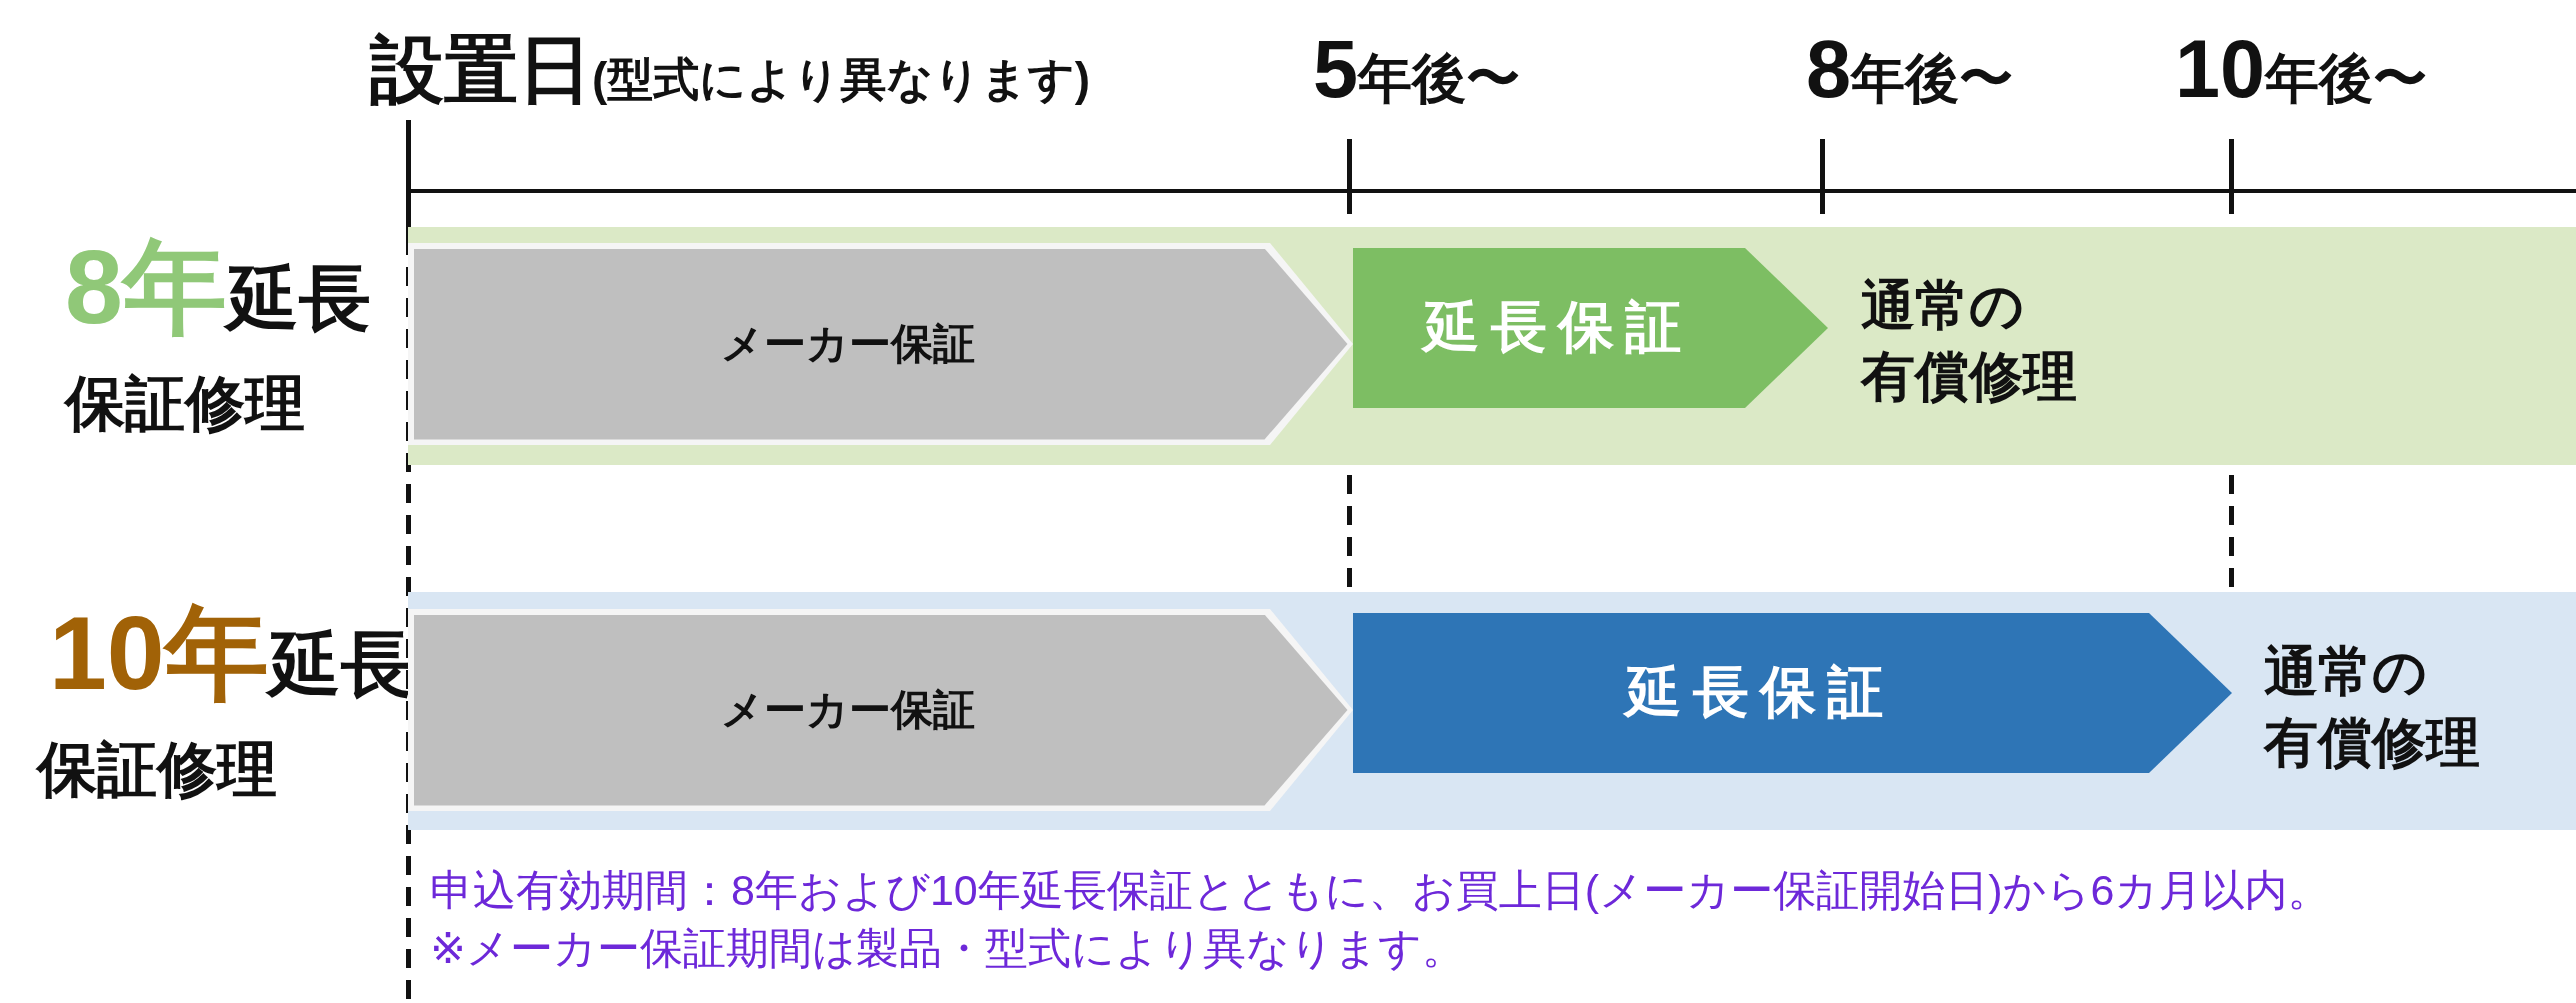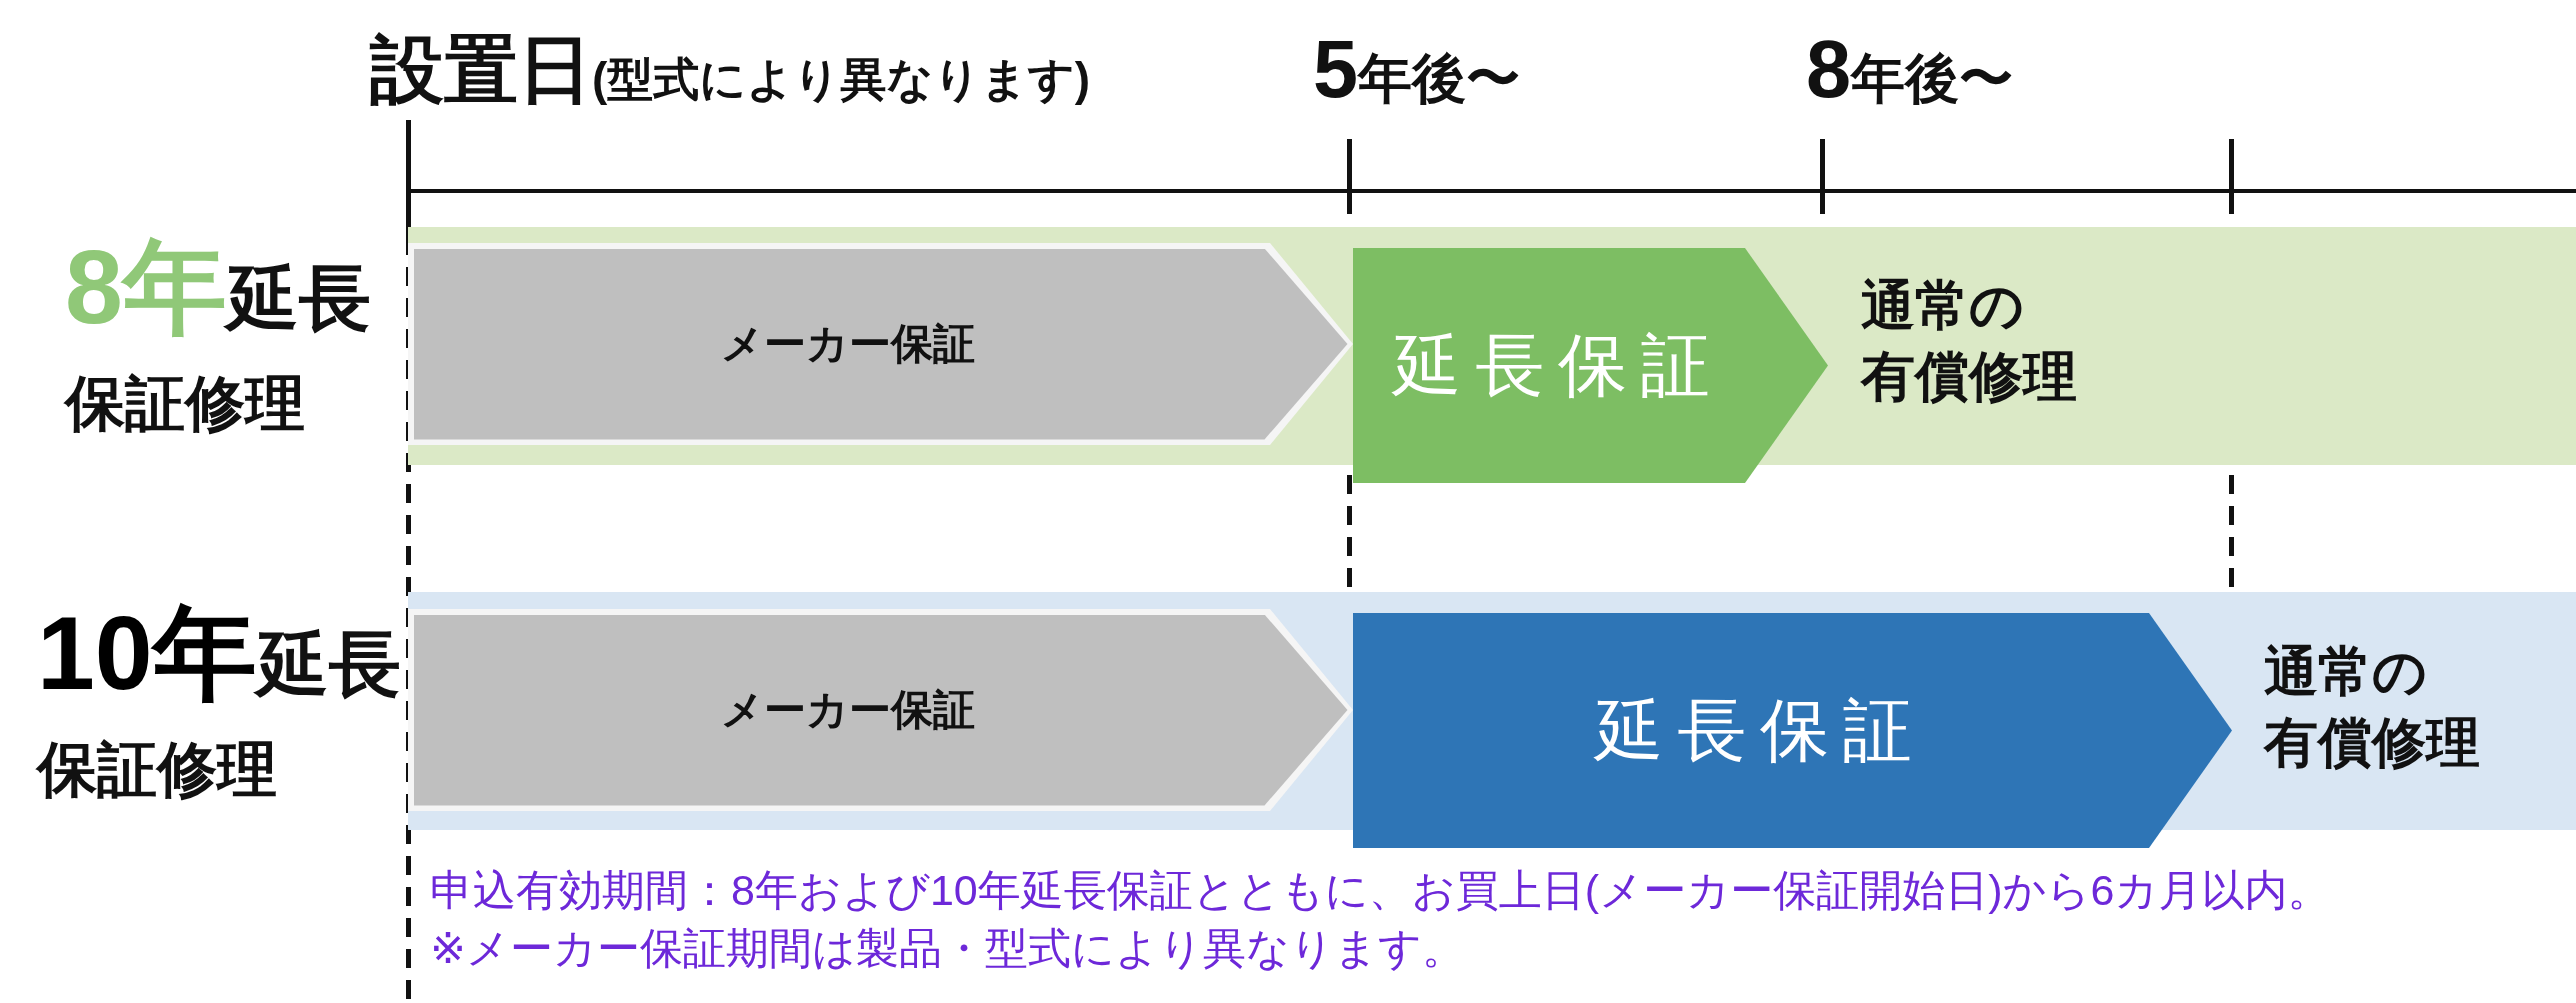--- a/index.html
+++ b/index.html
@@ -36,33 +36,33 @@
 
   
   .arrow{position:absolute;display:flex;align-items:center;justify-content:center;}
   .pent{clip-path:polygon(0 0,calc(100% - 83px) 0,100% 50%,calc(100% - 83px) 100%,0 100%);}
   .gray-outer{left:408px;width:945px;height:202px;background:#F5F5F5;}
   .g1{top:243px;} .g2{top:609px;}
   .gray-inner{position:absolute;left:5.5px;top:5.5px;width:calc(100% - 11px);height:calc(100% - 11px);
               background:#BFBFBF;display:flex;align-items:center;justify-content:center;
               padding-right:65px;box-sizing:border-box;}
   .maker-text{font-size:42px;font-weight:600;color:#111;white-space:nowrap;}
-  .ext{height:235px;color:#fff;font-weight:400;font-size:69px;letter-spacing:0.2em;
+  .ext{height:160px;color:#fff;font-weight:700;font-size:56px;letter-spacing:0.2em;
        white-space:nowrap;padding-right:65px;box-sizing:border-box;}
   .ext-green{left:1353px;top:248px;width:475px;background:#7DBE63;}
   .ext-blue{left:1353px;top:613px;width:879px;background:#2E75B6;}
 
   
   .row-label{position:absolute;font-weight:800;white-space:nowrap;}
   .rl1{left:65px;top:233px;} .rl2{left:37px;top:599px;}
   .row-label .line{display:block;}
   .row-label .l1{line-height:109px;font-size:72px;}
   .row-label .l2{line-height:102px;font-size:60px;}
   .row-label .num{font-size:104px;}
-  .hl-green{color:#90C878;} .hl-blue{color:#000000;}
+  .hl-green{color:#90C878;} .hl-blue{color:#a16207;margin-left:12px;}
 
   
   .paid{position:absolute;font-size:54px;font-weight:800;line-height:1.32;
         white-space:pre-line;color:#111;}
   .paid-1{left:1861px;top:270px;}
   .paid-2{left:2264px;top:636px;}
 
   
   .notes{position:absolute;left:430px;top:862px;font-size:43px;font-weight:400;
          line-height:1.34;color:#6d28d9;}
@@ -74,20 +74,23 @@
 <div class="canvas">
 
   <div class="start-label">
     <span class="main">設置日</span><span class="sub">(型式により異なります)</span>
   </div>
   <div class="milestone ms-5">
     <span class="num">5</span><span class="suf">年後〜</span>
   </div>
   <div class="milestone ms-8">
     <span class="num">8</span><span class="suf">年後〜</span>
+  </div>
+  <div class="milestone ms-10">
+    <span class="num">10</span><span class="suf">年後〜</span>
   </div>
 
   <div class="axis-h"></div>
   <div class="tick t0"></div>
   <div class="tick t1"></div>
   <div class="tick t2"></div>
   <div class="tick t3"></div>
   <div class="dash-v d0"></div>
   <div class="dash-v d1"></div>
   <div class="dash-v d2"></div>

